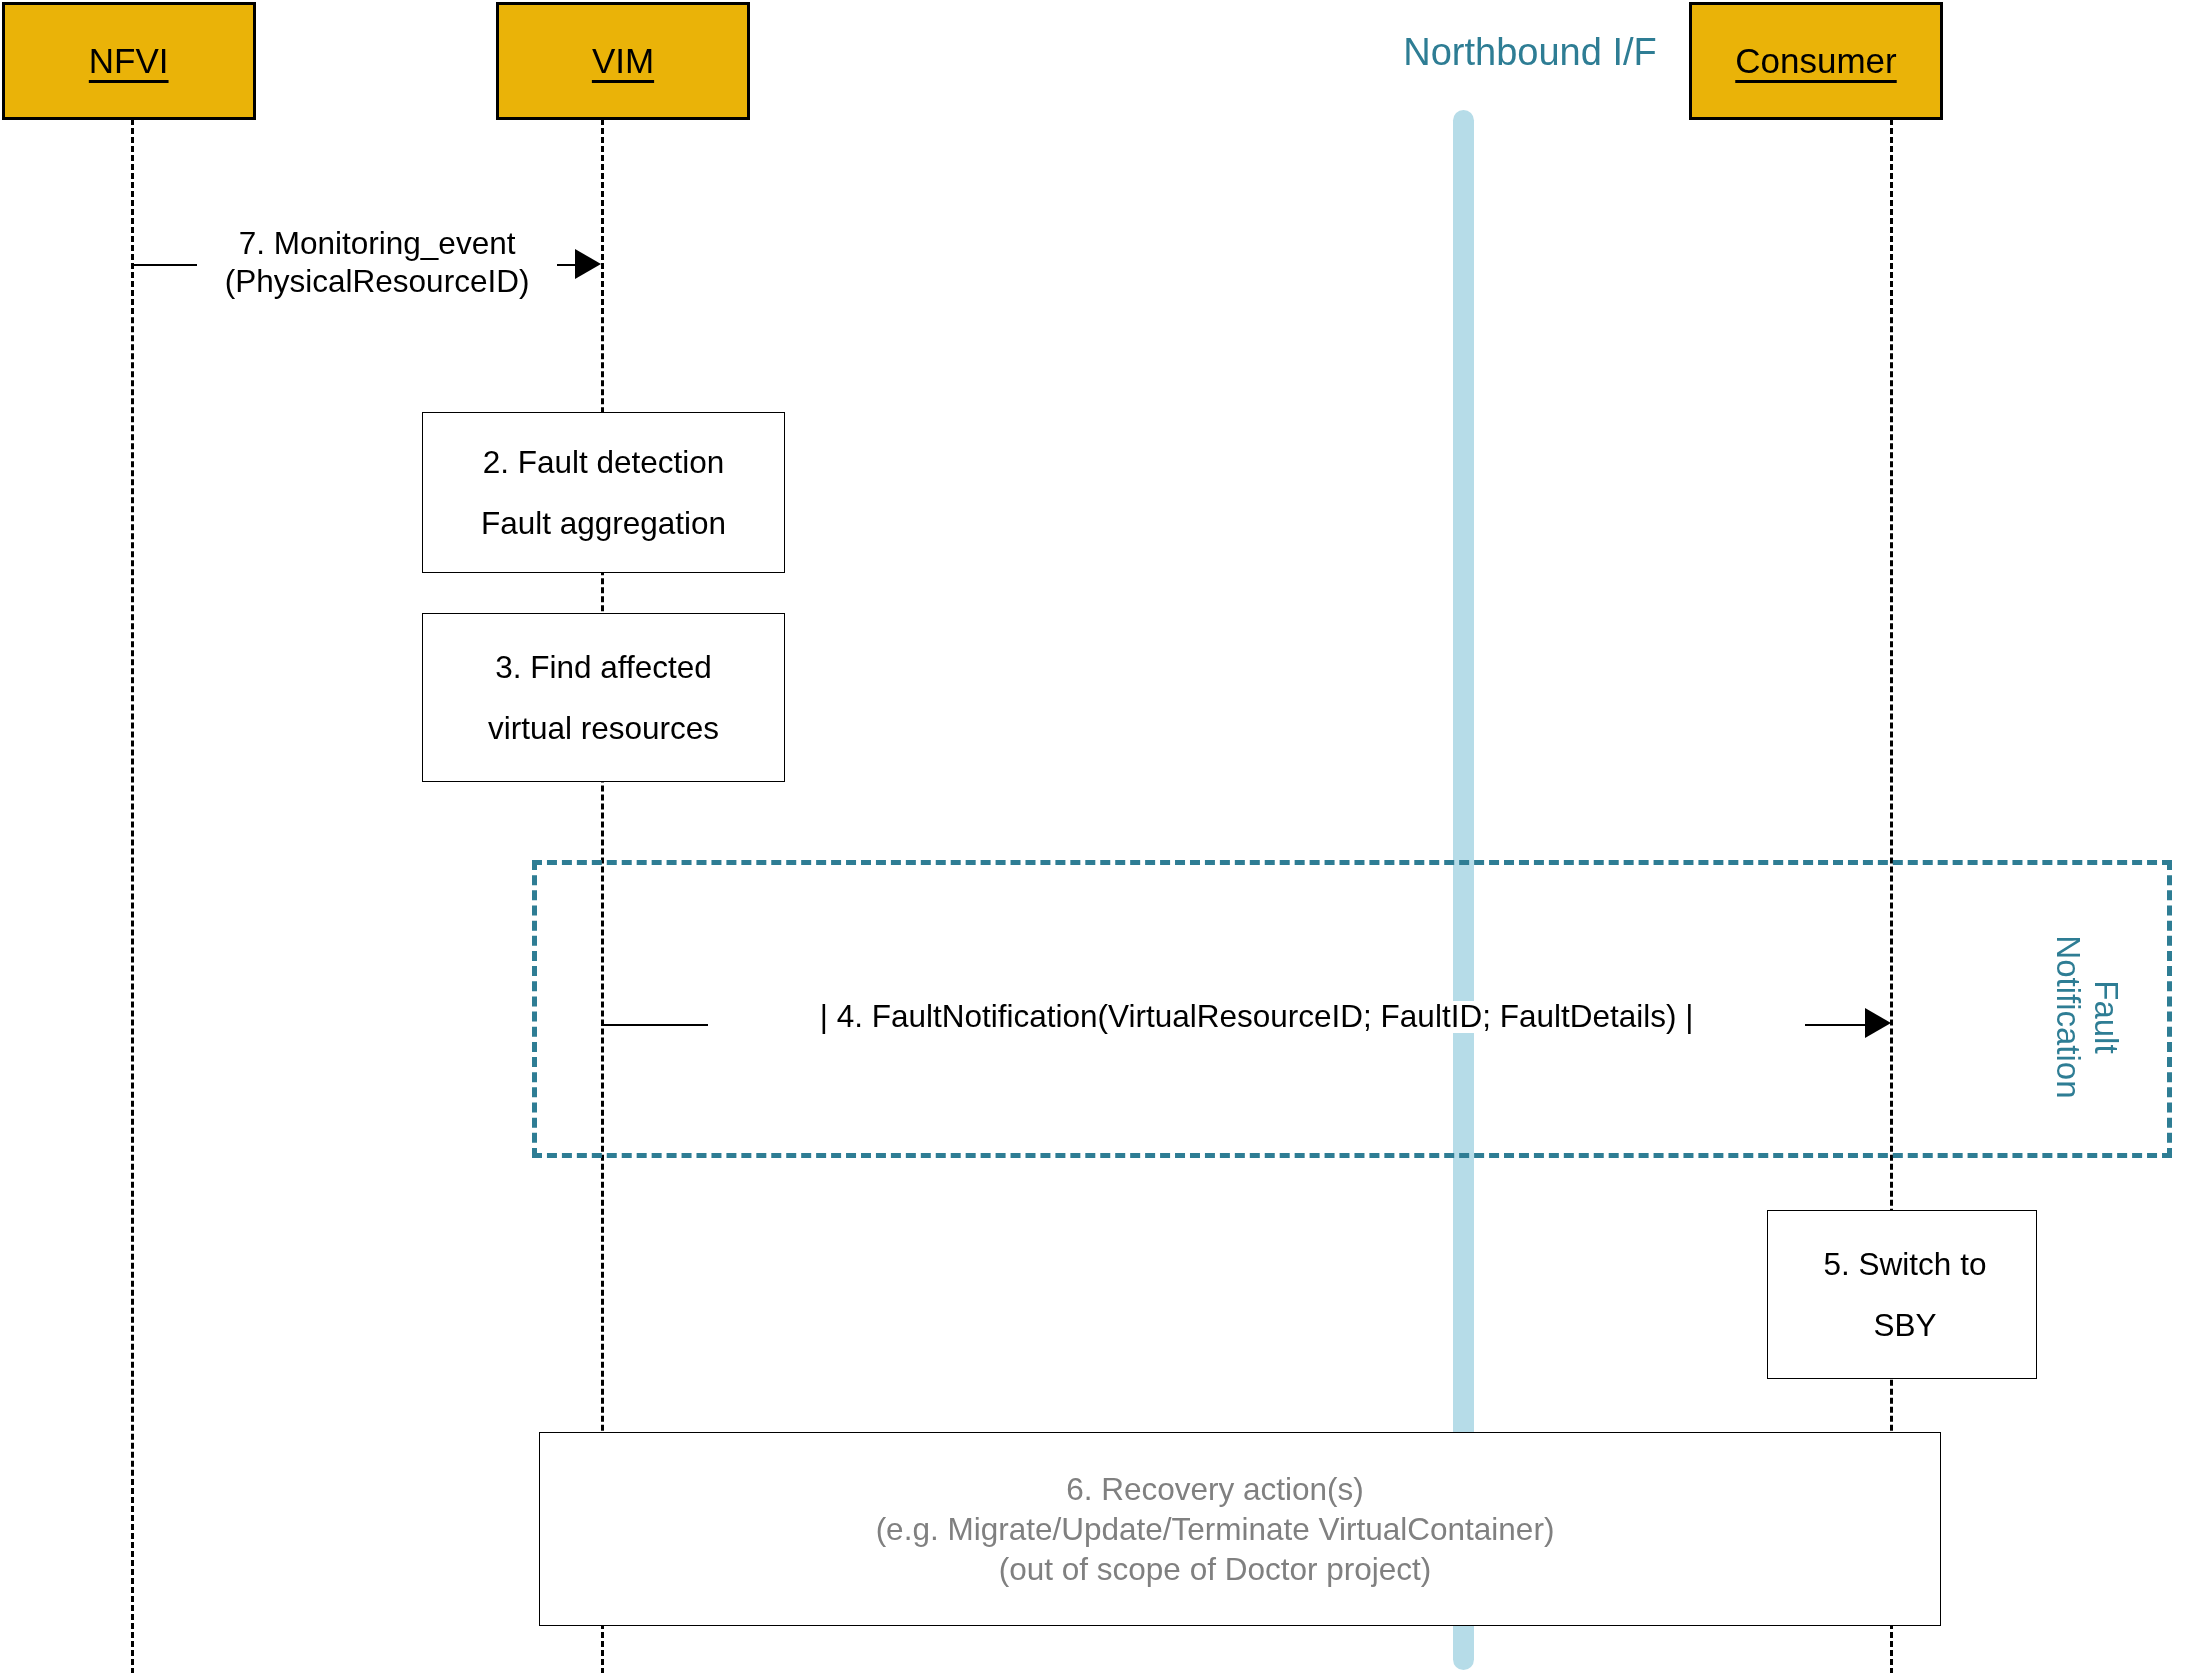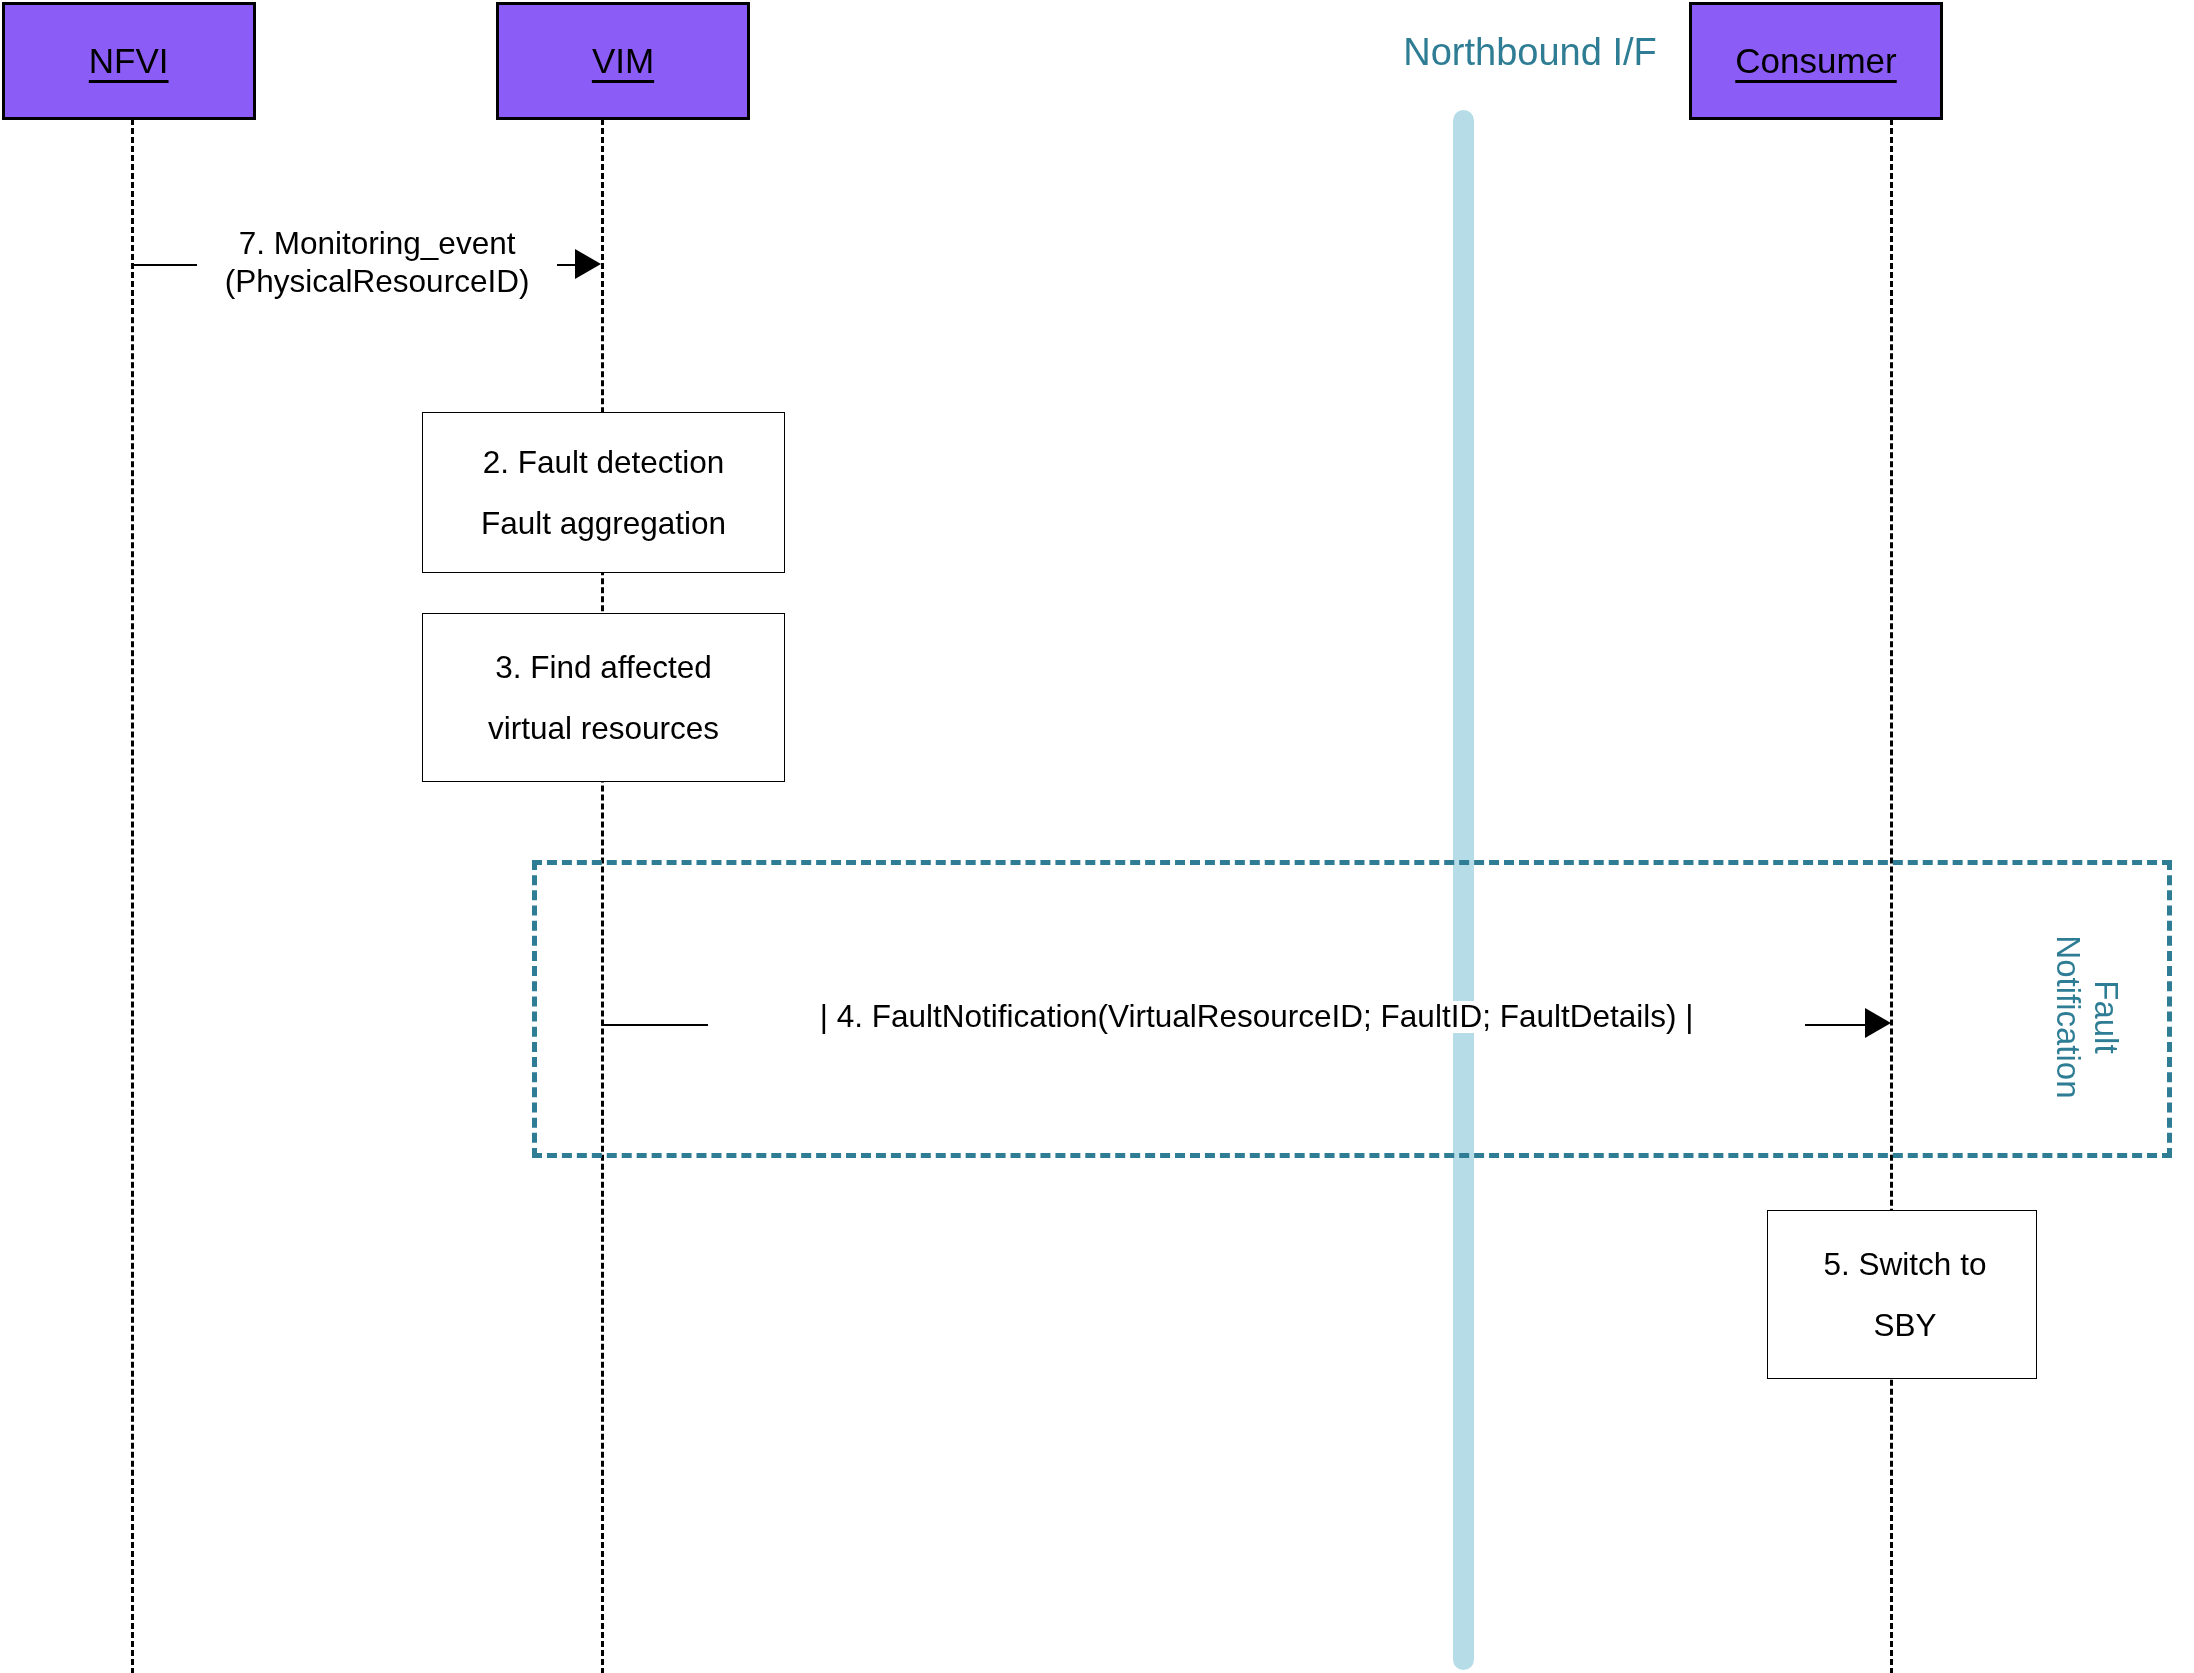--- a/index.html
+++ b/index.html
@@ -15,21 +15,21 @@
     overflow: hidden;
     font-family: "Liberation Sans", sans-serif;
     color: #000000;
   }
 
   
   .actor-box {
     position: absolute;
     box-sizing: border-box;
     border: 3.4px solid #000000;
-    background: #8b5cf6;
+    background: #eab308;
     display: flex;
     align-items: center;
     justify-content: center;
   }
   .actor-label {
     font-size: 35px;
     line-height: 1;
     text-decoration: underline;
     text-underline-offset: 6.8px;
     text-decoration-thickness: 3.4px;
@@ -186,15 +186,22 @@
   <div class="msg-head" style="left:1865px; top:1008px;"></div>
   <div class="msg-label" style="left:708px; top:1001px; width:1086px; line-height:1;">
     <span class="l">| 4. FaultNotification(VirtualResourceID; FaultID; FaultDetails) |</span>
   </div>
 
   <div class="proc-box" style="left:1767px; top:1210px; width:270px; height:169px;padding-left:6px;">
     <span class="line">5. Switch to</span>
     <span class="line">SBY</span>
   </div>
 
+  <div class="proc-box gray" style="left:539px; top:1432px; width:1402px; height:194px;">
+    <div class="inner">
+      <span class="line">6. Recovery action(s)</span>
+      <span class="line">(e.g. Migrate/Update/Terminate VirtualContainer)</span>
+      <span class="line">(out of scope of Doctor project)</span>
+    </div>
+  </div>
 
 </div>
 
 
 </body></html>

